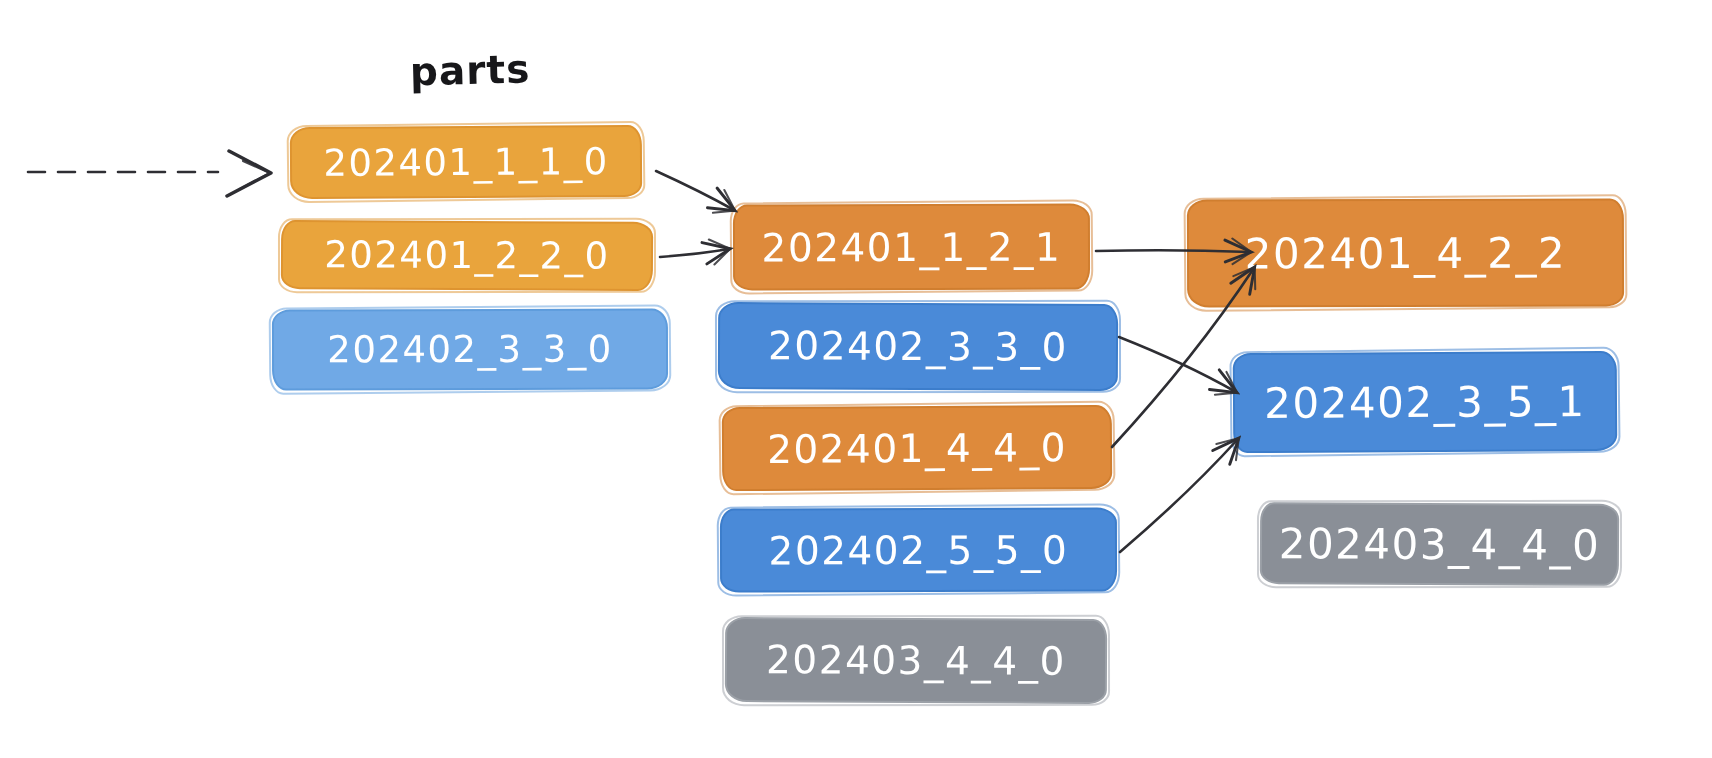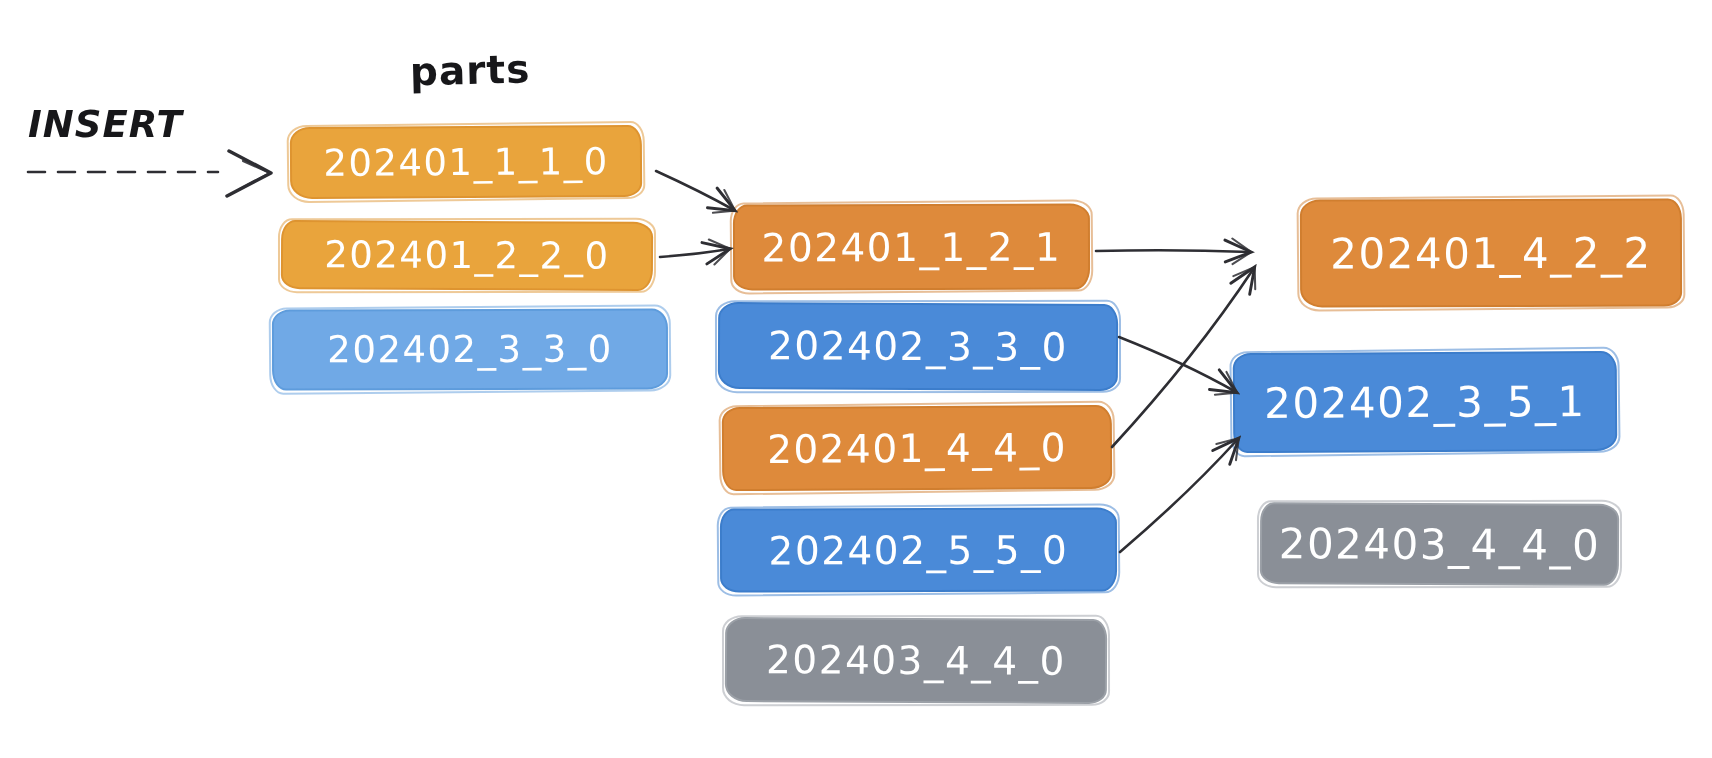--- a/index.html
+++ b/index.html
@@ -35,34 +35,33 @@
   .t2{transform:rotate(0.3deg);}
   .t3{transform:rotate(-0.15deg);}
   #n-a1{left:290px;top:126px;width:352px;height:72px;}
   #n-a2{left:281px;top:221px;width:372px;height:69px;}
   #n-a3{left:272px;top:309px;width:396px;height:81px;}
   #n-b1{left:733px;top:204px;width:357px;height:86px;align-items:center;}
   #n-b2{left:718px;top:303px;width:400px;height:87px;}
   #n-b3{left:722px;top:406px;width:390px;height:84px;}
   #n-b4{left:720px;top:508px;width:397px;height:84px;}
   #n-b5{left:725px;top:618px;width:382px;height:85px;}
-  #n-c1{left:1300px;top:199px;width:382px;height:108px;}
+  #n-c1{left:1187px;top:199px;width:437px;height:108px;}
   #n-c2{left:1233px;top:352px;width:384px;height:100px;}
   #n-c3{left:1260px;top:503px;width:359px;height:82px;}
   svg.arrows{position:absolute;left:0;top:0;pointer-events:none;}
   .arrow{fill:none;stroke:#2e2e33;stroke-width:2.6;stroke-linecap:round;}
   .ink{fill:none;stroke:#2e2e33;stroke-linecap:round;stroke-linejoin:round;}
 </style>
 </head>
 <body>
 
 <div class="canvas">
 
   <div class="hand-label title-parts">parts</div>
-  <div class="hand-label title-insert">INSERT</div>
 
   <div class="col1">
     <div class="node c-ol r1 t1" id="n-a1">
       <span class="node-label">202401_1_1_0</span>
     </div>
     <div class="node c-ol r2 t2" id="n-a2">
       <span class="node-label">202401_2_2_0</span>
     </div>
     <div class="node c-bl r3 t3" id="n-a3">
       <span class="node-label">202402_3_3_0</span>

